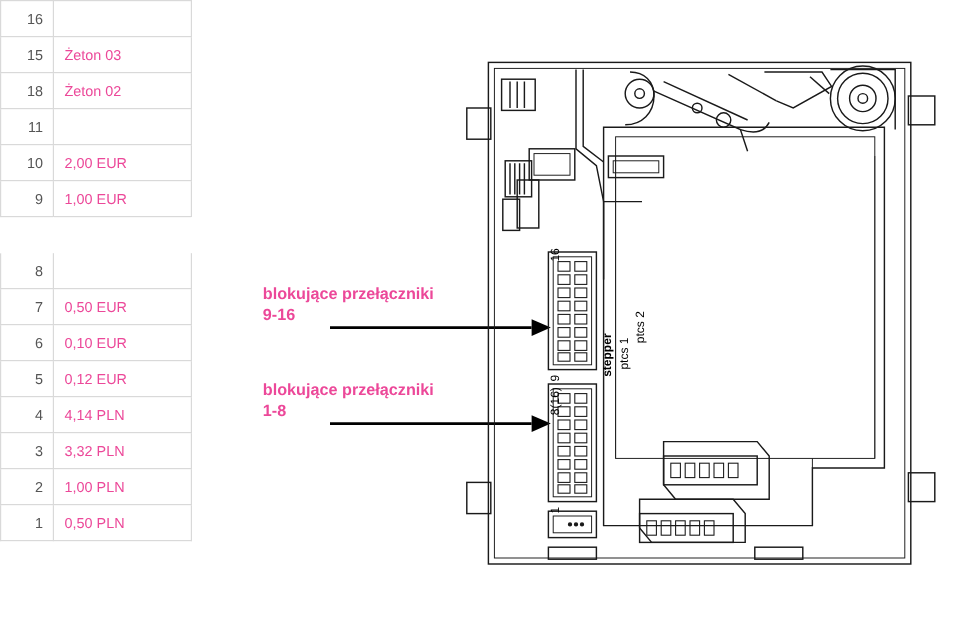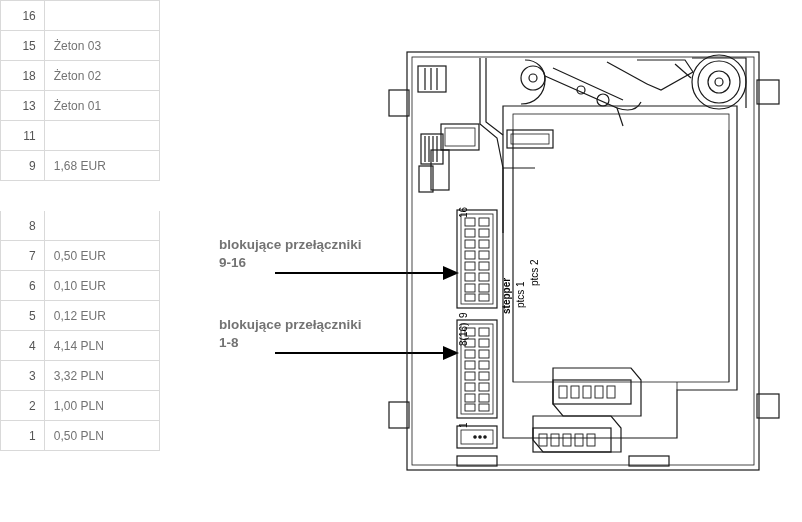--- a/index.html
+++ b/index.html
@@ -38,35 +38,35 @@
   #coin-table td.idx {
     width: 44px;
     text-align: right;
     padding-right: 8px;
     color: #555555;
   }
   #coin-table td.val {
     width: 116px;
     text-align: left;
     padding-left: 9px;
-    color: #737373;
+    color: #ec4899;
   }
   #coin-table tr.blank td {
     border-left: 1px solid #ffffff;
     border-right: 1px solid #ffffff;
     border-top: 1px solid #ffffff;
     border-bottom: 1px solid #ffffff;
   }
 
   
   .annot {
     position: absolute;
     font-size: 13.5px;
     font-weight: bold;
-    color: #737373;
+    color: #ec4899;
     line-height: 18px;
     white-space: pre-line;
   }
   #annot-9-16 { left: 219px; top: 236px; }
   #annot-1-8  { left: 219px; top: 316px; }
 
   
   .arrow-svg {
     position: absolute;
     overflow: visible;
@@ -102,30 +102,30 @@
       </tr>
       <tr>
         <td class="idx">15</td>
         <td class="val">Żeton 03</td>
       </tr>
       <tr>
         <td class="idx">18</td>
         <td class="val">Żeton 02</td>
       </tr>
       <tr>
-        <td class="idx">13</td>
-        <td class="val">Żeton 01</td>
-      </tr>
-      <tr>
         <td class="idx">11</td>
         <td class="val"></td>
       </tr>
       <tr>
+        <td class="idx">10</td>
+        <td class="val">2,00 EUR</td>
+      </tr>
+      <tr>
         <td class="idx">9</td>
-        <td class="val">1,68 EUR</td>
+        <td class="val">1,00 EUR</td>
       </tr>
       <tr class="blank">
         <td class="idx"></td>
         <td class="val"></td>
       </tr>
       <tr>
         <td class="idx">8</td>
         <td class="val"></td>
       </tr>
       <tr>

